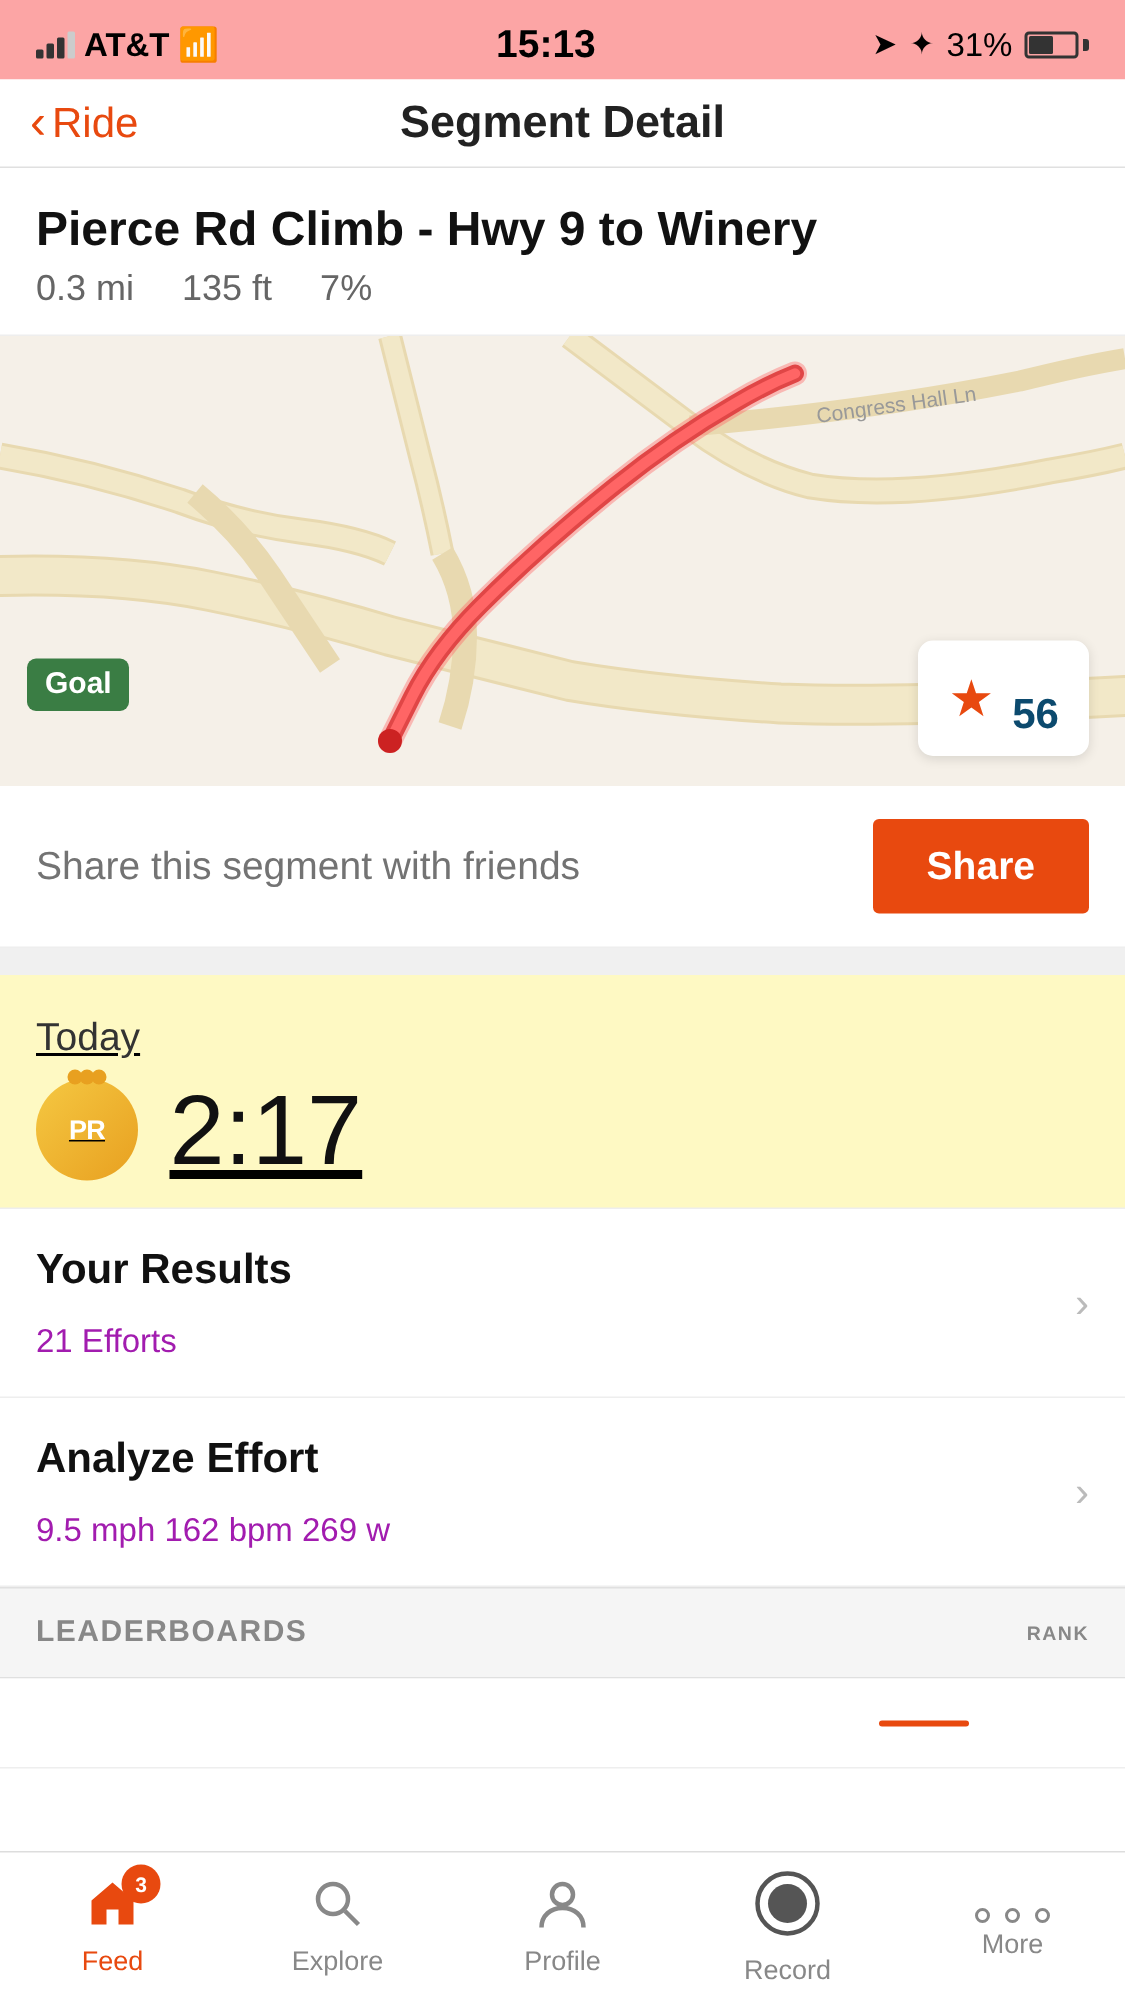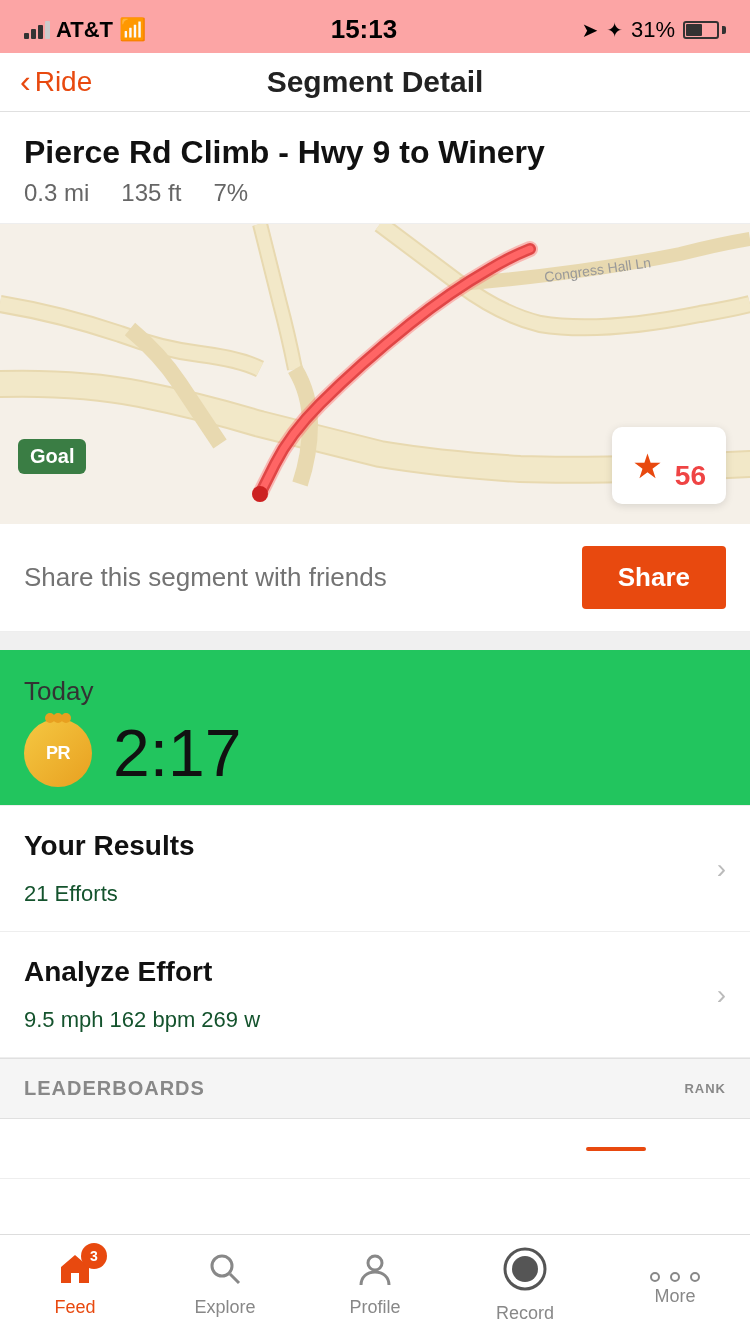--- a/index.html
+++ b/index.html
@@ -91,21 +91,21 @@
       bottom: 20px;
       background: #fff;
       border-radius: 10px;
       padding: 12px 20px;
       display: flex;
       align-items: center;
       gap: 12px;
       box-shadow: 0 2px 8px rgba(0,0,0,0.12);
     }
     .star-icon { color: #e8490f; font-size: 34px; }
-    .star-count { font-size: 28px; font-weight: 600; color: #ef4444; margin-top: 21px; }
+    .star-count { font-size: 28px; font-weight: 600; color: #0c4a6e; margin-top: 21px; }
 
     
     .goal-badge {
       position: absolute;
       left: 18px;
       bottom: 50px;
       background: #3a7d44;
       color: #fff;
       border-radius: 6px;
       padding: 6px 12px;
@@ -131,21 +131,21 @@
       padding: 16px 36px;
       font-size: 26px;
       font-weight: 600;
       cursor: pointer;
     }
 
     
     .gray-divider { height: 18px; background: #f0f0f0; }
 
     
-    .today-section { padding: 26px 24px 18px; background: #22c55e; border-bottom: 1px solid #eee; }
+    .today-section { padding: 26px 24px 18px; background: #fef9c3; border-bottom: 1px solid #eee; text-decoration: underline; }
     .today-label { font-size: 26px; color: #333; margin-bottom: 12px; }
     .pr-row { display: flex; align-items: center; gap: 21px; }
     .pr-badge {
       width: 68px; height: 68px;
       background: linear-gradient(135deg, #f5c842, #e8a020);
       border-radius: 50%;
       display: flex;
       flex-direction: column;
       align-items: center;
       justify-content: center;
@@ -170,21 +170,21 @@
       display: flex;
       align-items: center;
       justify-content: space-between;
       padding: 24px 24px;
       background: #fff;
       border-bottom: 1px solid #eee;
       cursor: pointer;
     }
     .list-row-left {}
     .list-row-title { font-size: 28px; font-weight: 600; color: #111; margin-bottom: 4px; }
-    .list-row-sub { font-size: 22px; color: #14532d; margin-top: 19px; }
+    .list-row-sub { font-size: 22px; color: #a21caf; margin-top: 19px; }
     .chevron-right { font-size: 28px; color: #bbb; }
 
     
     .leaderboard-header {
       display: flex;
       justify-content: space-between;
       align-items: center;
       padding: 18px 24px;
       background: #f5f5f5;
       border-bottom: 1px solid #e0e0e0;

